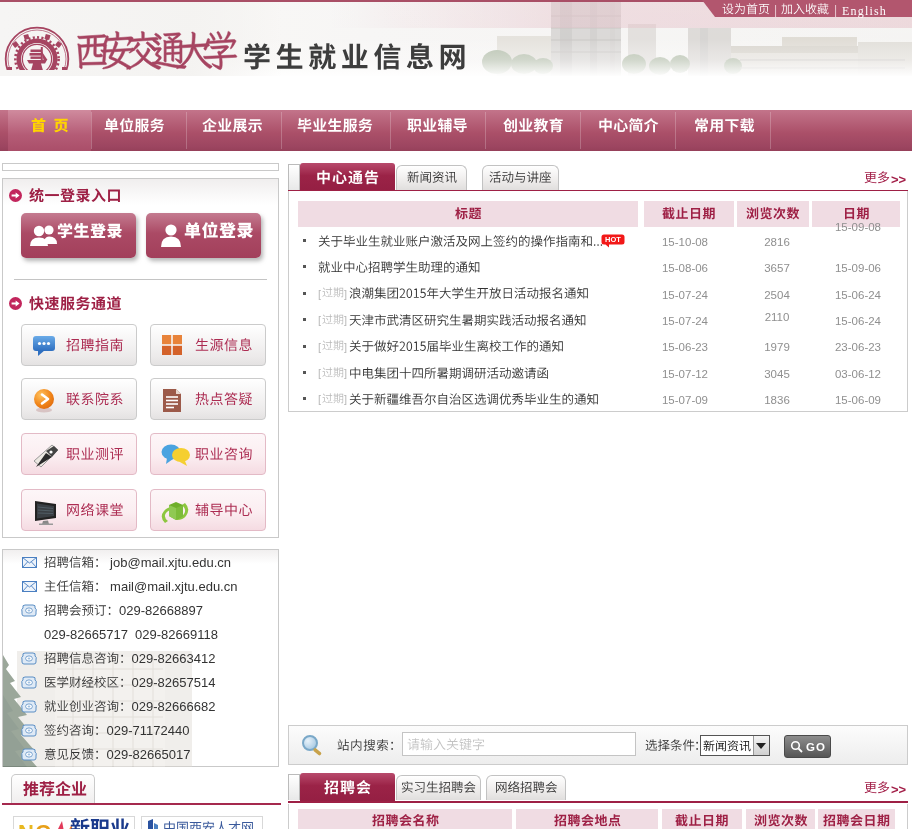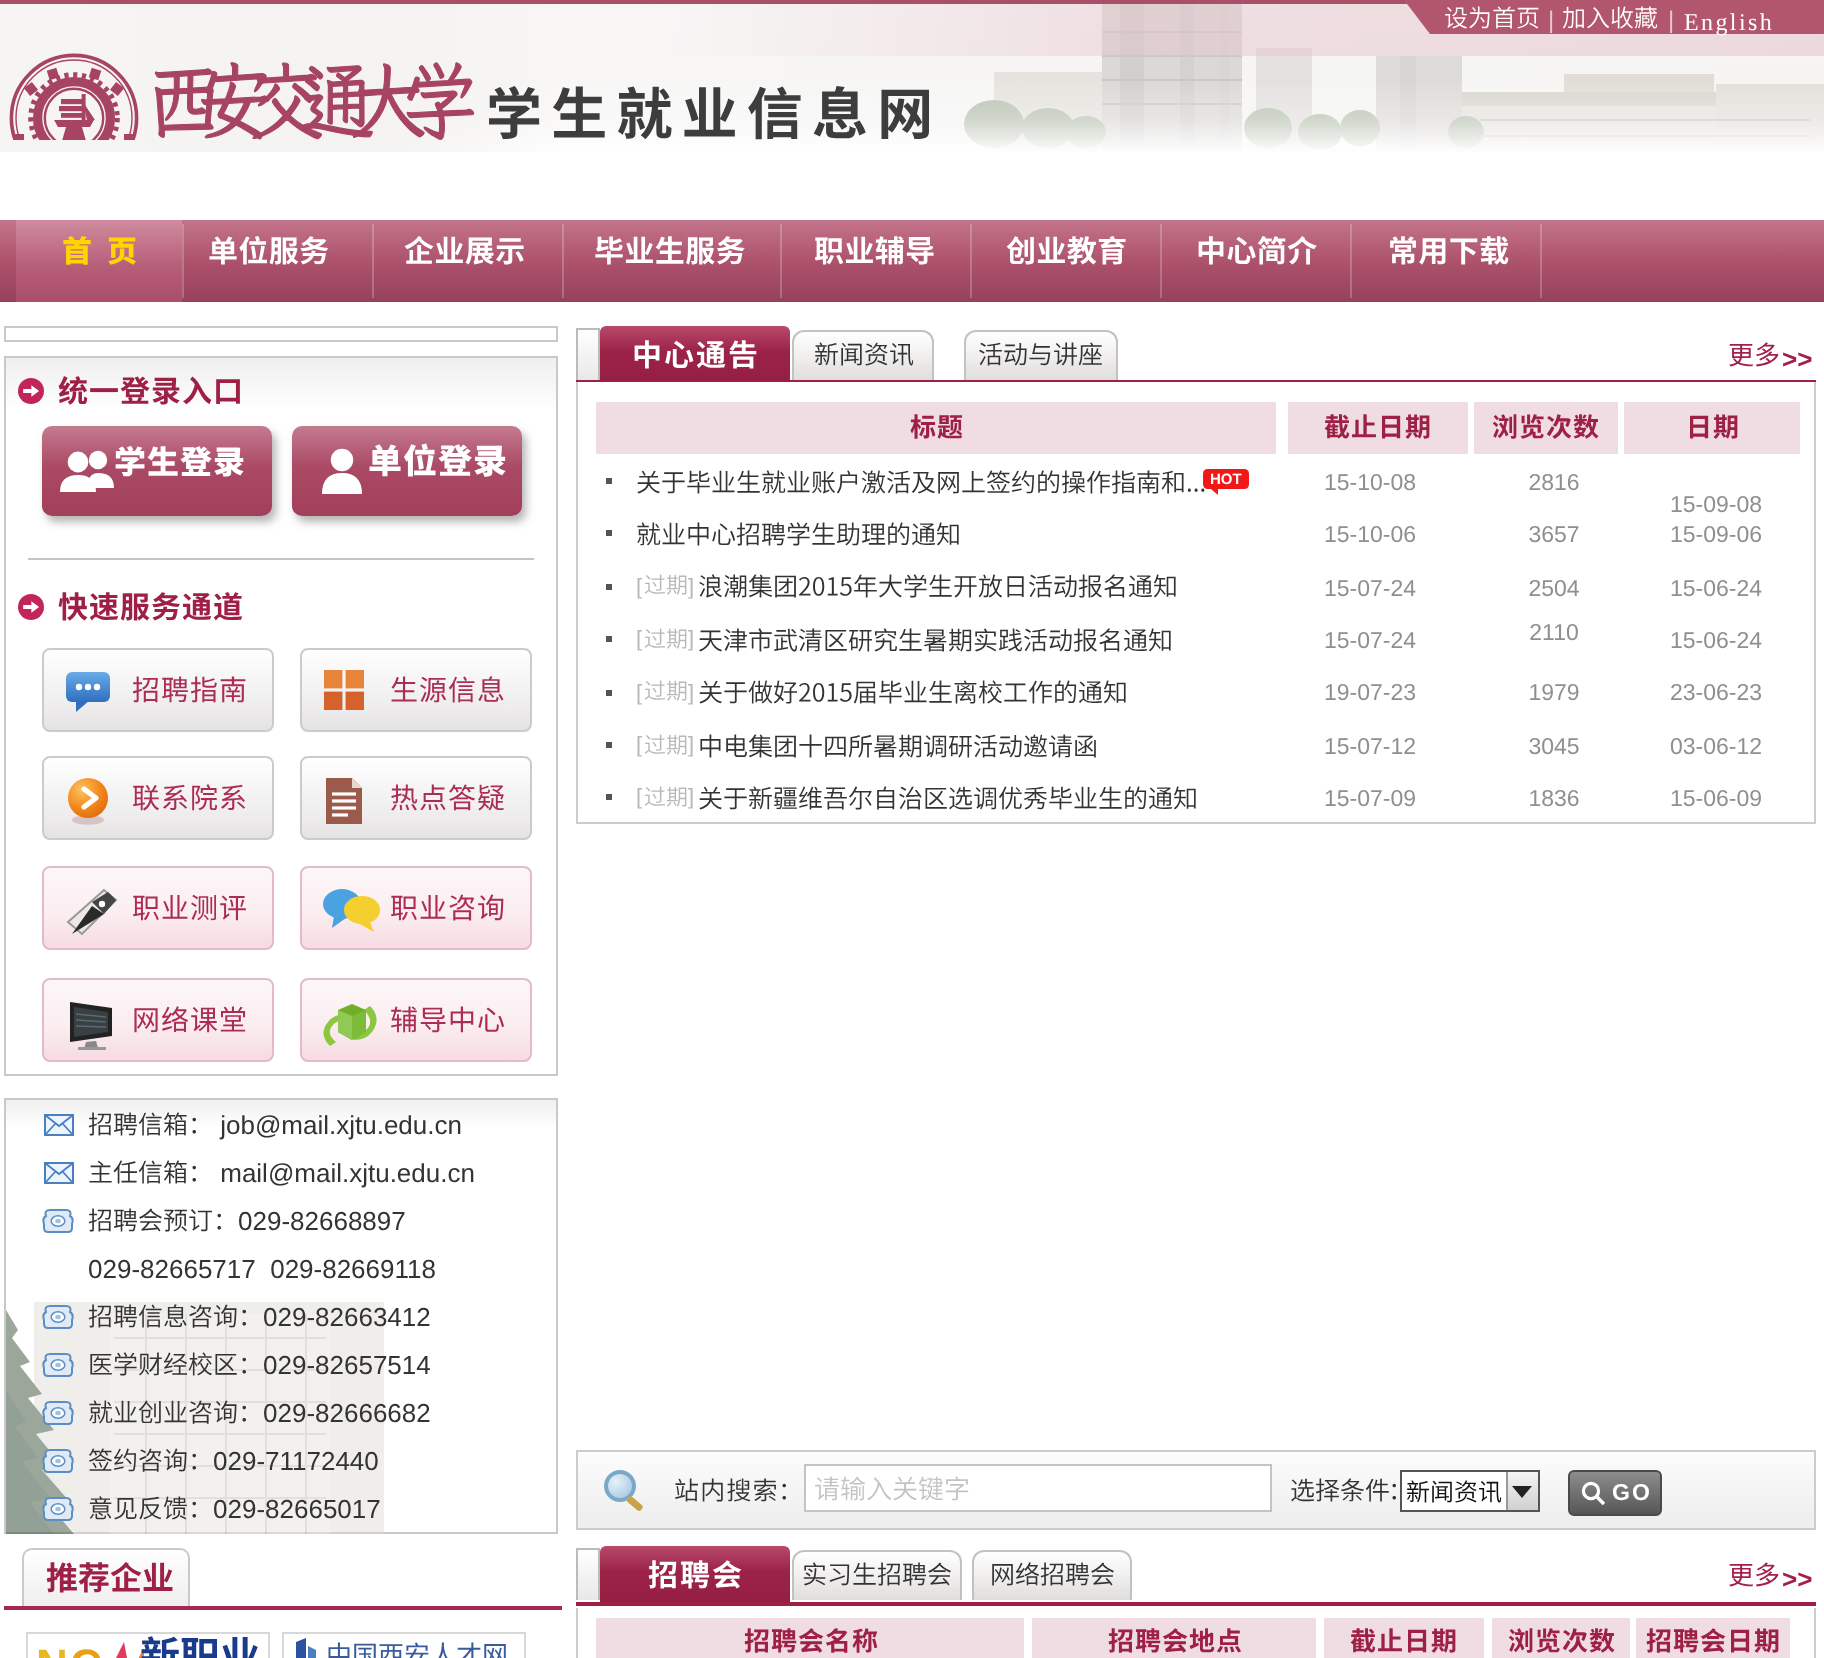--- a/index.html
+++ b/index.html
@@ -1072,42 +1072,42 @@
           <use href="#g164" x="22538"></use>
         </g>
       </svg>
     </div>
 <svg style="position:absolute;left:601px;top:233.5px" width="24" height="14" viewBox="0 0 24 14">
       <path d="M3 0.5 L21 0.5 Q23.5 0.5 23.5 3 L23.5 8 Q23.5 10.5 21 10.5 L8 10.5 L8 13.5 L4.5 10.5 L3 10.5 Q0.5 10.5 0.5 8 L0.5 3 Q0.5 0.5 3 0.5 Z" fill="#f21818"></path>
       <text x="4" y="8.2" font-family="Liberation Sans" font-size="7.5" font-weight="bold" fill="#fff">HOT</text>
     </svg>
 <div style="position:absolute;left:685.0px;top:235.7px;font:normal 11.5px 'Liberation Sans',sans-serif;color:#8f8f8f;letter-spacing:0;white-space:pre;transform:translateX(-50%);">15-10-08</div>
 <div style="position:absolute;left:777.0px;top:235.7px;font:normal 11.5px 'Liberation Sans',sans-serif;color:#8f8f8f;letter-spacing:0;white-space:pre;transform:translateX(-50%);">2816</div>
-<div style="position:absolute;left:858.0px;top:247px;font:normal 11.5px 'Liberation Sans',sans-serif;color:#8f8f8f;letter-spacing:0;white-space:pre;transform:translateX(-50%);">15-09-08</div>
+<div style="position:absolute;left:858.0px;top:221px;font:normal 11.5px 'Liberation Sans',sans-serif;color:#8f8f8f;letter-spacing:0;white-space:pre;transform:translateX(-50%);">15-09-08</div>
 <div style="position:absolute;left:303px;top:265.4px;width:3px;height:3px;background:#555"></div>
 <div style="position:absolute;left:318.0px;top:260.9px;">
       <svg width="162.5" height="12.5" viewBox="0 0 13000 1000" fill="#333333" overflow="visible">
         <g transform="translate(0,860) scale(1,-1)">
           <use href="#g109" x="0"></use>
           <use href="#g110" x="1000"></use>
           <use href="#g165" x="2000"></use>
           <use href="#g166" x="3000"></use>
           <use href="#g90" x="4000"></use>
           <use href="#g91" x="5000"></use>
           <use href="#g104" x="6000"></use>
           <use href="#g151" x="7000"></use>
           <use href="#g167" x="8000"></use>
           <use href="#g168" x="9000"></use>
           <use href="#g158" x="10000"></use>
           <use href="#g169" x="11000"></use>
           <use href="#g170" x="12000"></use>
         </g>
       </svg>
     </div>
-<div style="position:absolute;left:685.0px;top:262.1px;font:normal 11.5px 'Liberation Sans',sans-serif;color:#8f8f8f;letter-spacing:0;white-space:pre;transform:translateX(-50%);">15-10-06</div>
+<div style="position:absolute;left:685.0px;top:262.1px;font:normal 11.5px 'Liberation Sans',sans-serif;color:#8f8f8f;letter-spacing:0;white-space:pre;transform:translateX(-50%);">15-08-06</div>
 <div style="position:absolute;left:777.0px;top:262.1px;font:normal 11.5px 'Liberation Sans',sans-serif;color:#8f8f8f;letter-spacing:0;white-space:pre;transform:translateX(-50%);">3657</div>
 <div style="position:absolute;left:858.0px;top:262.1px;font:normal 11.5px 'Liberation Sans',sans-serif;color:#8f8f8f;letter-spacing:0;white-space:pre;transform:translateX(-50%);">15-09-06</div>
 <div style="position:absolute;left:303px;top:291.8px;width:3px;height:3px;background:#555"></div>
 <div style="position:absolute;left:318.0px;top:287.8px;font:normal 11.0px 'Liberation Sans',sans-serif;color:#b8b8b8;letter-spacing:0;white-space:pre;">[</div>
 <div style="position:absolute;left:322.0px;top:287.3px;">
       <svg width="22.0" height="11.0" viewBox="0 0 2000 1000" fill="#b8b8b8" overflow="visible">
         <g transform="translate(0,860) scale(1,-1)">
           <use href="#g171" x="0"></use>
           <use href="#g172" x="1000"></use>
         </g>
@@ -1212,21 +1212,21 @@
           <use href="#g201" x="10196"></use>
           <use href="#g107" x="11196"></use>
           <use href="#g202" x="12196"></use>
           <use href="#g160" x="13196"></use>
           <use href="#g158" x="14196"></use>
           <use href="#g169" x="15196"></use>
           <use href="#g170" x="16196"></use>
         </g>
       </svg>
     </div>
-<div style="position:absolute;left:685.0px;top:341.3px;font:normal 11.5px 'Liberation Sans',sans-serif;color:#8f8f8f;letter-spacing:0;white-space:pre;transform:translateX(-50%);">19-07-23</div>
+<div style="position:absolute;left:685.0px;top:341.3px;font:normal 11.5px 'Liberation Sans',sans-serif;color:#8f8f8f;letter-spacing:0;white-space:pre;transform:translateX(-50%);">15-06-23</div>
 <div style="position:absolute;left:777.0px;top:341.3px;font:normal 11.5px 'Liberation Sans',sans-serif;color:#8f8f8f;letter-spacing:0;white-space:pre;transform:translateX(-50%);">1979</div>
 <div style="position:absolute;left:858.0px;top:341.3px;font:normal 11.5px 'Liberation Sans',sans-serif;color:#8f8f8f;letter-spacing:0;white-space:pre;transform:translateX(-50%);">23-06-23</div>
 <div style="position:absolute;left:303px;top:371.0px;width:3px;height:3px;background:#555"></div>
 <div style="position:absolute;left:318.0px;top:367.0px;font:normal 11.0px 'Liberation Sans',sans-serif;color:#b8b8b8;letter-spacing:0;white-space:pre;">[</div>
 <div style="position:absolute;left:322.0px;top:366.5px;">
       <svg width="22.0" height="11.0" viewBox="0 0 2000 1000" fill="#b8b8b8" overflow="visible">
         <g transform="translate(0,860) scale(1,-1)">
           <use href="#g171" x="0"></use>
           <use href="#g172" x="1000"></use>
         </g>

